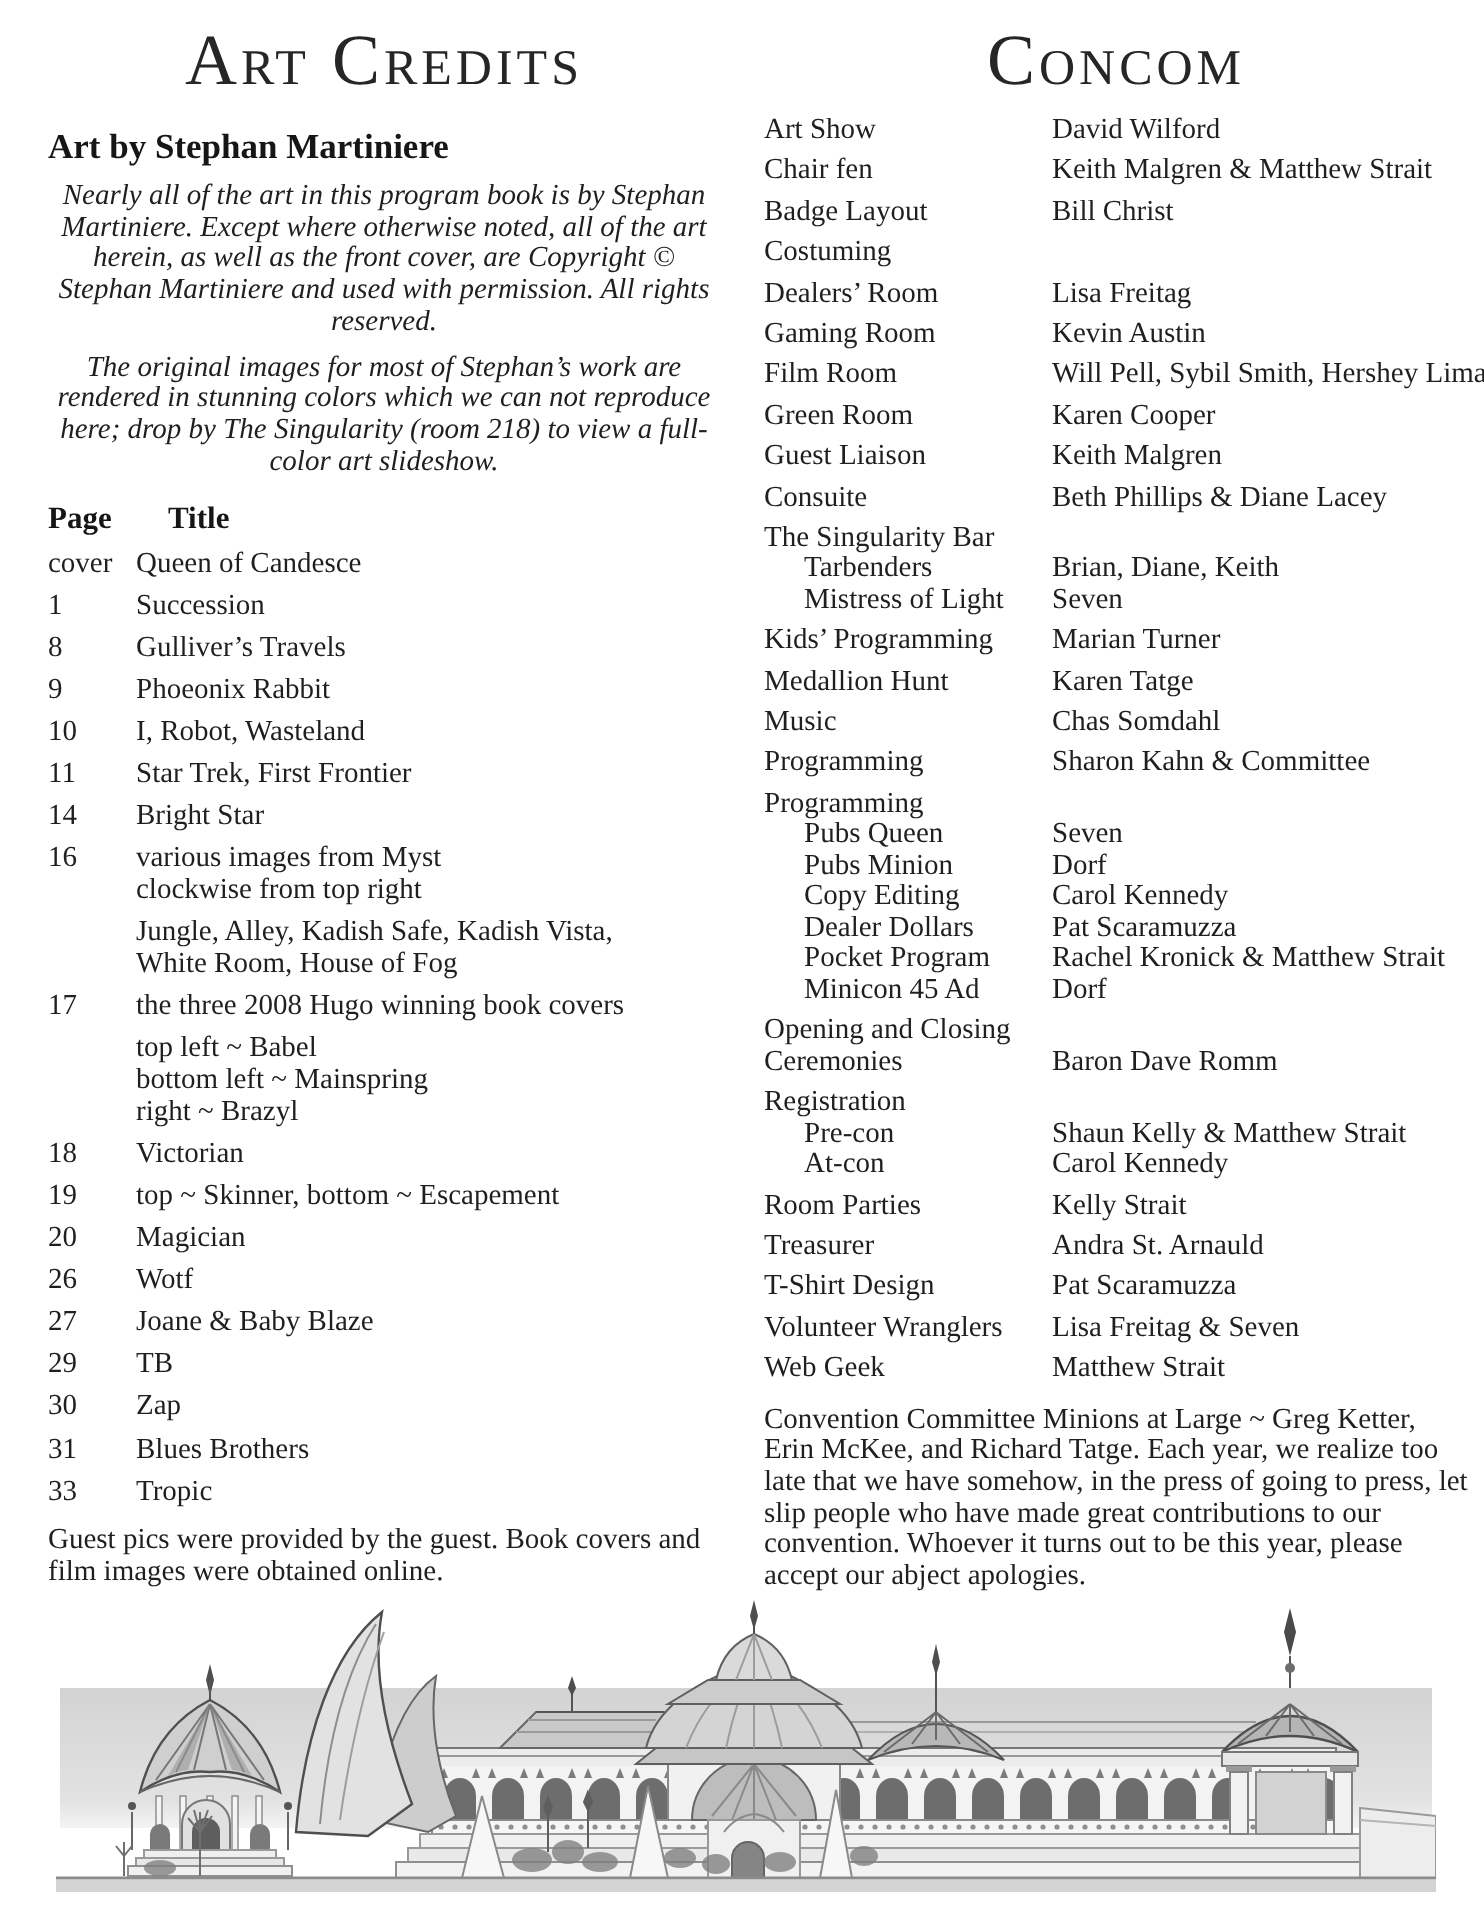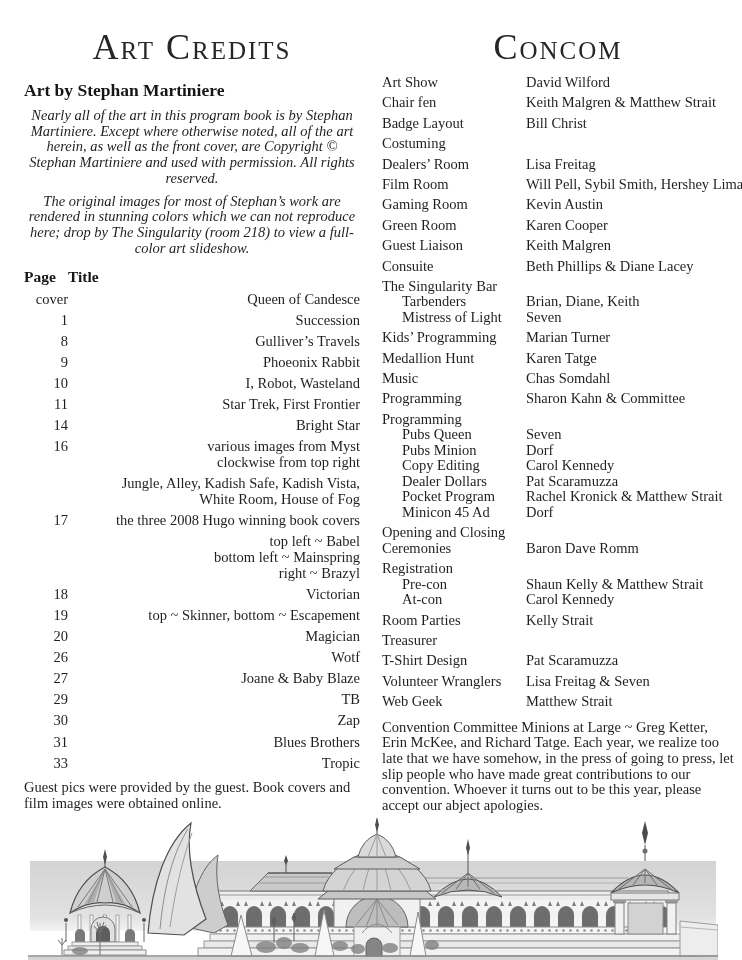--- a/index.html
+++ b/index.html
@@ -1,32 +1,32 @@
 <!DOCTYPE html>
 <html><head>
 <meta charset="utf-8">
 <style>
   html,body{margin:0;padding:0;background:#ffffff;}
   body{width:742px;height:960px;overflow:hidden;
        font-family:"Liberation Serif","DejaVu Serif",serif;
        color:#1f1f1f;font-size:14.5px;}
   .page{position:relative;width:742px;height:960px;}
-  .columns{display:flex;padding:10px 0 0 24px;margin-top:17px;}
+  .columns{display:flex;padding:10px 0 0 24px;}
   .col-left{width:336px;flex:none;}
   .col-right{width:352px;flex:none;margin-left:22px;}
 
   .fancy{font-variant:small-caps;font-weight:400;font-size:36px;
          line-height:40px;letter-spacing:2px;text-align:center;color:#262626;}
 
   .section-heading{font-weight:bold;font-size:17.5px;margin-top:13px;color:#161616;}
   .para{margin-top:7px;line-height:15.7px;text-align:center;font-style:italic;}
 
-  .table-header{display:flex;font-weight:bold;font-size:15.5px;margin-top:12px;color:#161616;}
+  .table-header{display:flex;font-weight:bold;font-size:15.5px;margin-top:12px;color:#161616;gap:16px;}
   .table-header .page-cell{width:44px;flex:none;}
-  .credits-table{margin-top:4px;text-align:right;}
+  .credits-table{margin-top:4px;}
   .credit-row{display:flex;line-height:15.8px;margin-top:5.3px;}
   .page-cell{width:44px;flex:none;}
   .title-cell{flex:1;white-space:pre-line;}
   .footnote{margin-top:9px;line-height:15.7px;}
 
   .concom-rows{margin-top:8px;}
   .concom-row{display:flex;line-height:15.5px;margin-top:0;}
   .concom-row[data-gap="true"]{margin-top:4.9px;}
   .concom-row .role{width:144px;flex:none;}
   .concom-row[data-indent="true"] .role{padding-left:20px;width:124px;}
@@ -186,27 +186,27 @@
           <div class="concom-row" data-indent="false" data-gap="true">
             <span class="role">Costuming</span>
           </div>
 
           <div class="concom-row" data-indent="false" data-gap="true">
             <span class="role">Dealers’ Room</span>
             <span class="name">Lisa Freitag</span>
           </div>
 
           <div class="concom-row" data-indent="false" data-gap="true">
+            <span class="role">Gaming Room</span>
+            <span class="name">Kevin Austin</span>
+          </div>
+
+          <div class="concom-row" data-indent="false" data-gap="true">
             <span class="role">Film Room</span>
             <span class="name">Will Pell, Sybil Smith, Hershey Lima</span>
-          </div>
-
-          <div class="concom-row" data-indent="false" data-gap="true">
-            <span class="role">Gaming Room</span>
-            <span class="name">Kevin Austin</span>
           </div>
 
           <div class="concom-row" data-indent="false" data-gap="true">
             <span class="role">Green Room</span>
             <span class="name">Karen Cooper</span>
           </div>
 
           <div class="concom-row" data-indent="false" data-gap="true">
             <span class="role">Guest Liaison</span>
             <span class="name">Keith Malgren</span>
@@ -311,20 +311,21 @@
             <span class="name">Carol Kennedy</span>
           </div>
 
           <div class="concom-row" data-indent="false" data-gap="true">
             <span class="role">Room Parties</span>
             <span class="name">Kelly Strait</span>
           </div>
 
           <div class="concom-row" data-indent="false" data-gap="true">
             <span class="role">Treasurer</span>
+            <span class="name">Andra St. Arnauld</span>
           </div>
 
           <div class="concom-row" data-indent="false" data-gap="true">
             <span class="role">T-Shirt Design</span>
             <span class="name">Pat Scaramuzza</span>
           </div>
 
           <div class="concom-row" data-indent="false" data-gap="true">
             <span class="role">Volunteer Wranglers</span>
             <span class="name">Lisa Freitag &amp; Seven</span>

